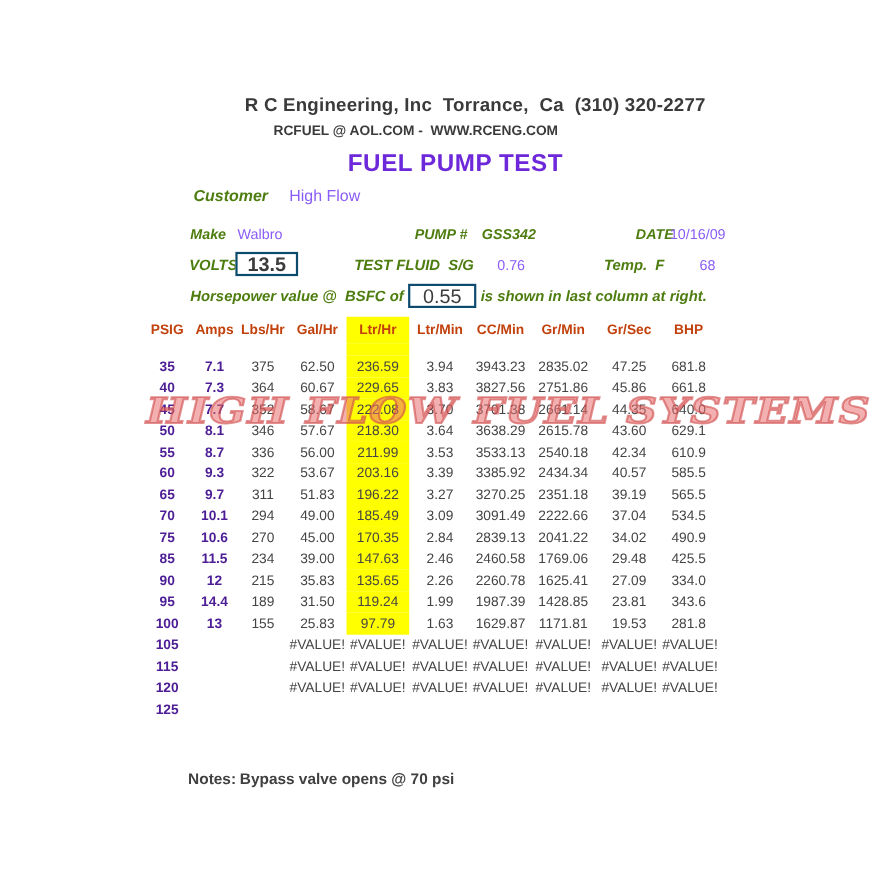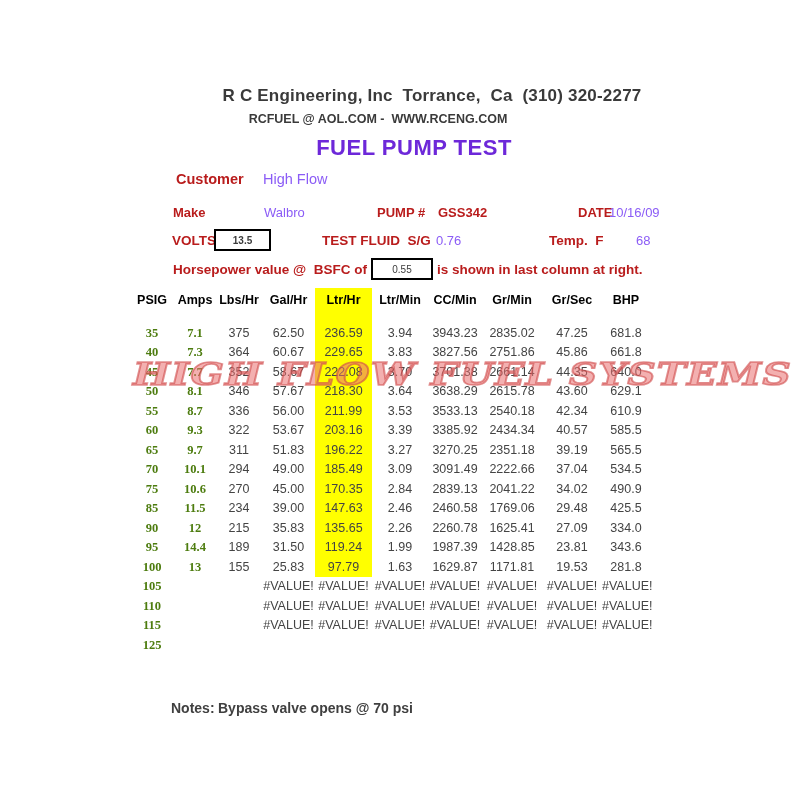--- a/index.html
+++ b/index.html
@@ -6,41 +6,41 @@
   body{
     width:800px;height:800px;background:#ffffff;position:relative;
     font-family:"Liberation Sans", sans-serif;color:#3c3c3c;overflow:hidden;
   }
   .abs{position:absolute;white-space:pre;}
   .b{font-weight:bold;}
   .center{left:0;text-align:center;}
   .company{top:86px;width:800px;font-size:17px;font-weight:bold;color:#3a3a3a;letter-spacing:0.2px;padding-left:32px;}
   .contact{top:112px;width:756px;font-size:12.5px;font-weight:bold;color:#3a3a3a;}
   .title{top:135px;width:796px;font-size:22px;font-weight:bold;color:#6d28d9;letter-spacing:0.5px;padding-left:16px;}
-  .lbl{font-size:13px;font-weight:bold;color:#b91c1c;}
+  .lbl{font-size:13px;font-weight:bold;color:#4d7c0f;font-style:italic;}
   .val{font-size:13px;color:#8b5cf6;}
   .box{
-    position:absolute;border:2px solid #000000;display:flex;
-    align-items:center;justify-content:center;font-size:10px;background:#fff;
+    position:absolute;border:2px solid #0c4a6e;display:flex;
+    align-items:center;justify-content:center;font-size:18px;background:#fff;
   }
   table.pump{
     position:absolute;left:130px;top:288px;width:520px;
     border-collapse:collapse;table-layout:fixed;
   }
   table.pump th{
-    font-size:12.5px;font-weight:bold;color:#000000;height:24px;
+    font-size:12.5px;font-weight:bold;color:#c2410c;height:24px;
     text-align:center;vertical-align:middle;padding:0;
   }
   table.pump td{
     font-size:12.5px;color:#444;height:19.5px;text-align:center;
     vertical-align:middle;padding:0;line-height:1;
   }
   table.pump tr.spacer td{height:11px;}
   table.pump .hl{background:#ffff00;}
-  table.pump td.b{color:#4d7c0f;font-family:Liberation Serif, serif;}
+  table.pump td.b{color:#4c1d95;}
   .watermark{
     position:absolute;left:133px;top:354px;z-index:9;pointer-events:none;
     font-family:"DejaVu Serif", serif;font-style:italic;font-weight:bold;
     font-size:34px;letter-spacing:1px;white-space:nowrap;
     color:rgba(234,112,112,0.55);
     -webkit-text-stroke:1.8px rgba(206,74,74,0.6);
     transform:scale(1.15,0.95);transform-origin:left center;
   }
   .notes{top:700px;font-size:14px;font-weight:bold;color:#404040;margin-left:40px;}
 </style>
@@ -48,32 +48,32 @@
 <body>
 
 <div class="abs center company">R C Engineering, Inc  Torrance,  Ca  (310) 320-2277</div>
 <div class="abs center contact">RCFUEL @ AOL.COM -  WWW.RCENG.COM</div>
 <div class="abs center title">FUEL PUMP TEST</div>
 
 <span class="abs lbl" style="left:176px;top:171px;font-size:14.5px;">Customer</span>
 <span class="abs val" style="left:263px;top:171px;font-size:14.5px;">High Flow</span>
 
 <span class="abs lbl" style="left:173px;top:205px;">Make</span>
-<span class="abs val" style="left:216px;top:205px;margin-left:48px;">Walbro</span>
+<span class="abs val" style="left:216px;top:205px;">Walbro</span>
 <span class="abs lbl" style="left:377px;top:205px;">PUMP #</span>
 <span class="abs lbl" style="left:438px;top:205px;">GSS342</span>
 <span class="abs lbl" style="left:566px;top:205px;margin-left:12px;">DATE</span>
 <span class="abs val" style="left:609px;top:205px;">10/16/09</span>
 
 <span class="abs lbl" style="left:172px;top:233px;font-size:13.5px;">VOLTS</span>
 <div class="box b" style="left:214px;top:229px;width:53px;height:18px;">
   <span>13.5</span>
 </div>
 <span class="abs lbl" style="left:322px;top:233px;font-size:13.5px;">TEST FLUID  S/G</span>
-<span class="abs val" style="left:436px;top:233px;text-align:right;">0.76</span>
+<span class="abs val" style="left:452px;top:233px;text-align:right;">0.76</span>
 <span class="abs lbl" style="left:549px;top:233px;font-size:13.5px;">Temp.  F</span>
 <span class="abs val" style="left:636px;top:233px;">68</span>
 
 <span class="abs lbl" style="left:173px;top:262px;font-size:13.5px;">Horsepower value @  BSFC of</span>
 <div class="box" style="left:371px;top:258px;width:58px;height:18px;">
   <span>0.55</span>
 </div>
 <span class="abs lbl" style="left:437px;top:262px;font-size:13.5px;">is shown in last column at right.</span>
 
 <table class="pump">
@@ -278,44 +278,44 @@
         <td></td>
         <td>#VALUE!</td>
         <td>#VALUE!</td>
         <td>#VALUE!</td>
         <td>#VALUE!</td>
         <td>#VALUE!</td>
         <td>#VALUE!</td>
         <td>#VALUE!</td>
       </tr>
       <tr>
-        <td class="b">110</td>
-        <td class="b"></td>
-        <td></td>
-        <td>#VALUE!</td>
-        <td>#VALUE!</td>
-        <td>#VALUE!</td>
-        <td>#VALUE!</td>
-        <td>#VALUE!</td>
-        <td>#VALUE!</td>
-        <td>#VALUE!</td>
-      </tr>
-      <tr>
         <td class="b">115</td>
         <td class="b"></td>
         <td></td>
         <td>#VALUE!</td>
         <td>#VALUE!</td>
         <td>#VALUE!</td>
         <td>#VALUE!</td>
         <td>#VALUE!</td>
         <td>#VALUE!</td>
         <td>#VALUE!</td>
       </tr>
       <tr>
+        <td class="b">120</td>
+        <td class="b"></td>
+        <td></td>
+        <td>#VALUE!</td>
+        <td>#VALUE!</td>
+        <td>#VALUE!</td>
+        <td>#VALUE!</td>
+        <td>#VALUE!</td>
+        <td>#VALUE!</td>
+        <td>#VALUE!</td>
+      </tr>
+      <tr>
         <td class="b">125</td>
         <td class="b"></td>
         <td></td>
         <td></td>
         <td></td>
         <td></td>
         <td></td>
         <td></td>
         <td></td>
         <td></td>

